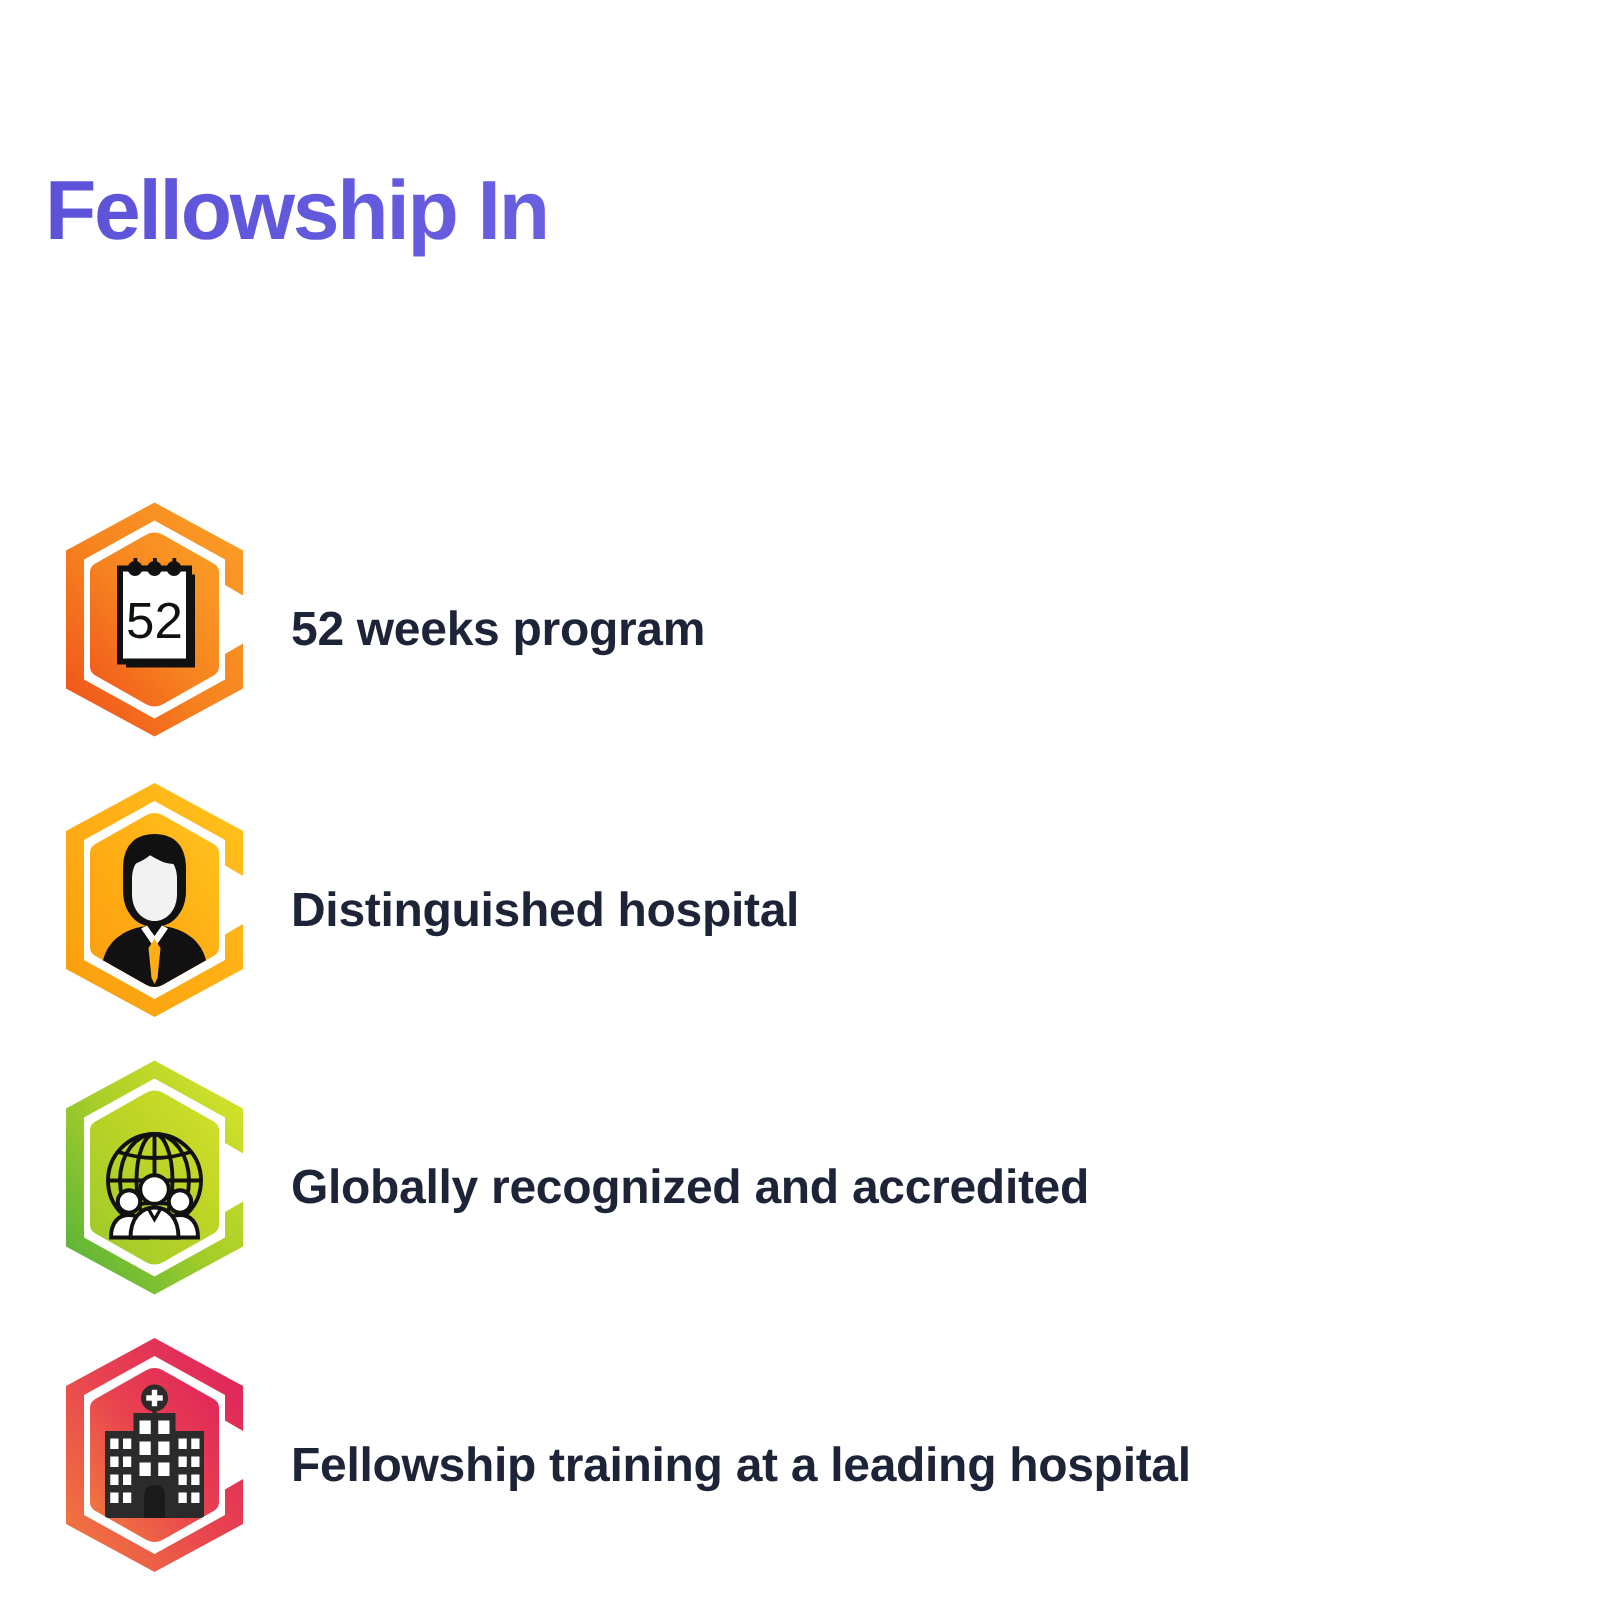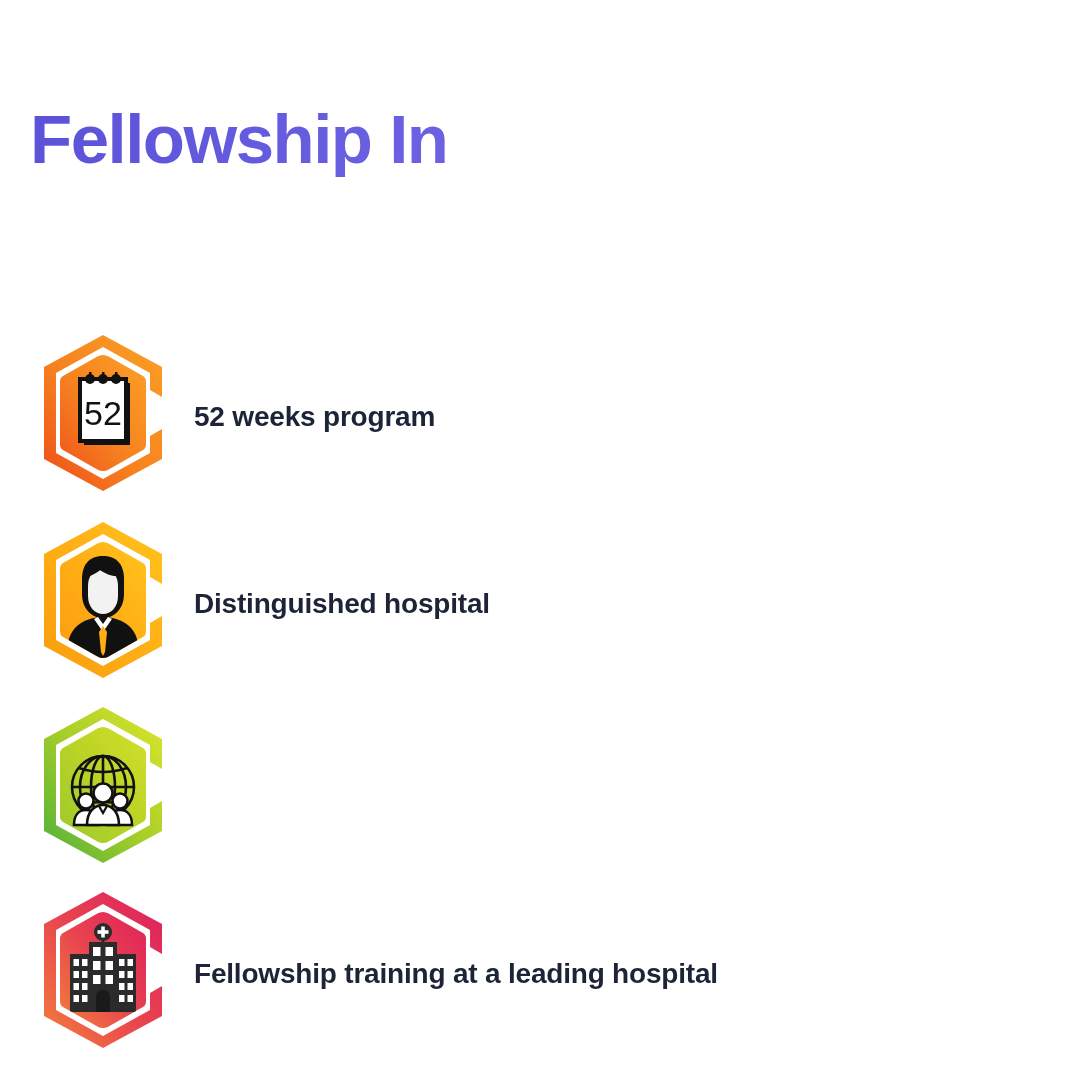--- a/index.html
+++ b/index.html
@@ -26,21 +26,21 @@
   .title-block {
     position: absolute;
     left: 30px;
     top: 88px;
     width: 800px;
   }
   .title-line {
     display: block;
     font-family: "Liberation Sans", sans-serif;
     font-weight: 700;
-    font-size: 69px;
+    font-size: 56px;
     line-height: 103px;
     letter-spacing: -1.5px;
     white-space: nowrap;
   }
   .title-line-1 {
     color: #6158DC;
     background: linear-gradient(100deg, #5B52D9 0%, #6E64E3 60%, #6158DC 100%);
     -webkit-background-clip: text;
     background-clip: text;
     -webkit-text-fill-color: transparent;
@@ -78,21 +78,21 @@
     display: block;
     width: 130px;
     height: 160px;
     overflow: visible;
   }
   .feature-label {
     position: absolute;
     left: 194px;
     font-family: "Liberation Sans", sans-serif;
     font-weight: 700;
-    font-size: 28px;
+    font-size: 32px;
     letter-spacing: -0.2px;
     color: #1E2438;
     white-space: nowrap;
   }
 
   
   .row-1 .feature-label { top: 76px; }
   .row-2 .feature-label { top: 78px; }
   .row-3 .feature-label { top: 78px; }
   .row-4 .feature-label { top: 78px; }
@@ -229,20 +229,21 @@
             <circle cx="82" cy="96" r="7.5" fill="#FFFFFF" stroke="#111111" stroke-width="2.6"></circle>
             <path d="M70 120 C70 110 75 105 82 105 C89 105 94 110 94 120 Z" fill="#FFFFFF" stroke="#111111" stroke-width="2.6"></path>
 
             <circle cx="65" cy="88" r="9.5" fill="#FFFFFF" stroke="#111111" stroke-width="2.6"></circle>
             <path d="M49 120 C49 107 56 100 65 100 C74 100 81 107 81 120 Z" fill="#FFFFFF" stroke="#111111" stroke-width="2.6"></path>
 
             <path d="M61 101 L65 108 L69 101" fill="none" stroke="#111111" stroke-width="2.2"></path>
           </g>
         </svg>
       </div>
+      <span class="feature-label">Globally recognized and accredited</span>
     </div>
 
     <div class="feature-row row-4">
       <div class="badge">
         <svg viewBox="0 0 130 160">
           <defs>
             <linearGradient id="g4" x1="1" y1="0" x2="0" y2="1">
               <stop offset="0%" stop-color="#E0225C"></stop>
               <stop offset="50%" stop-color="#E8434F"></stop>
               <stop offset="100%" stop-color="#F2803C"></stop>

